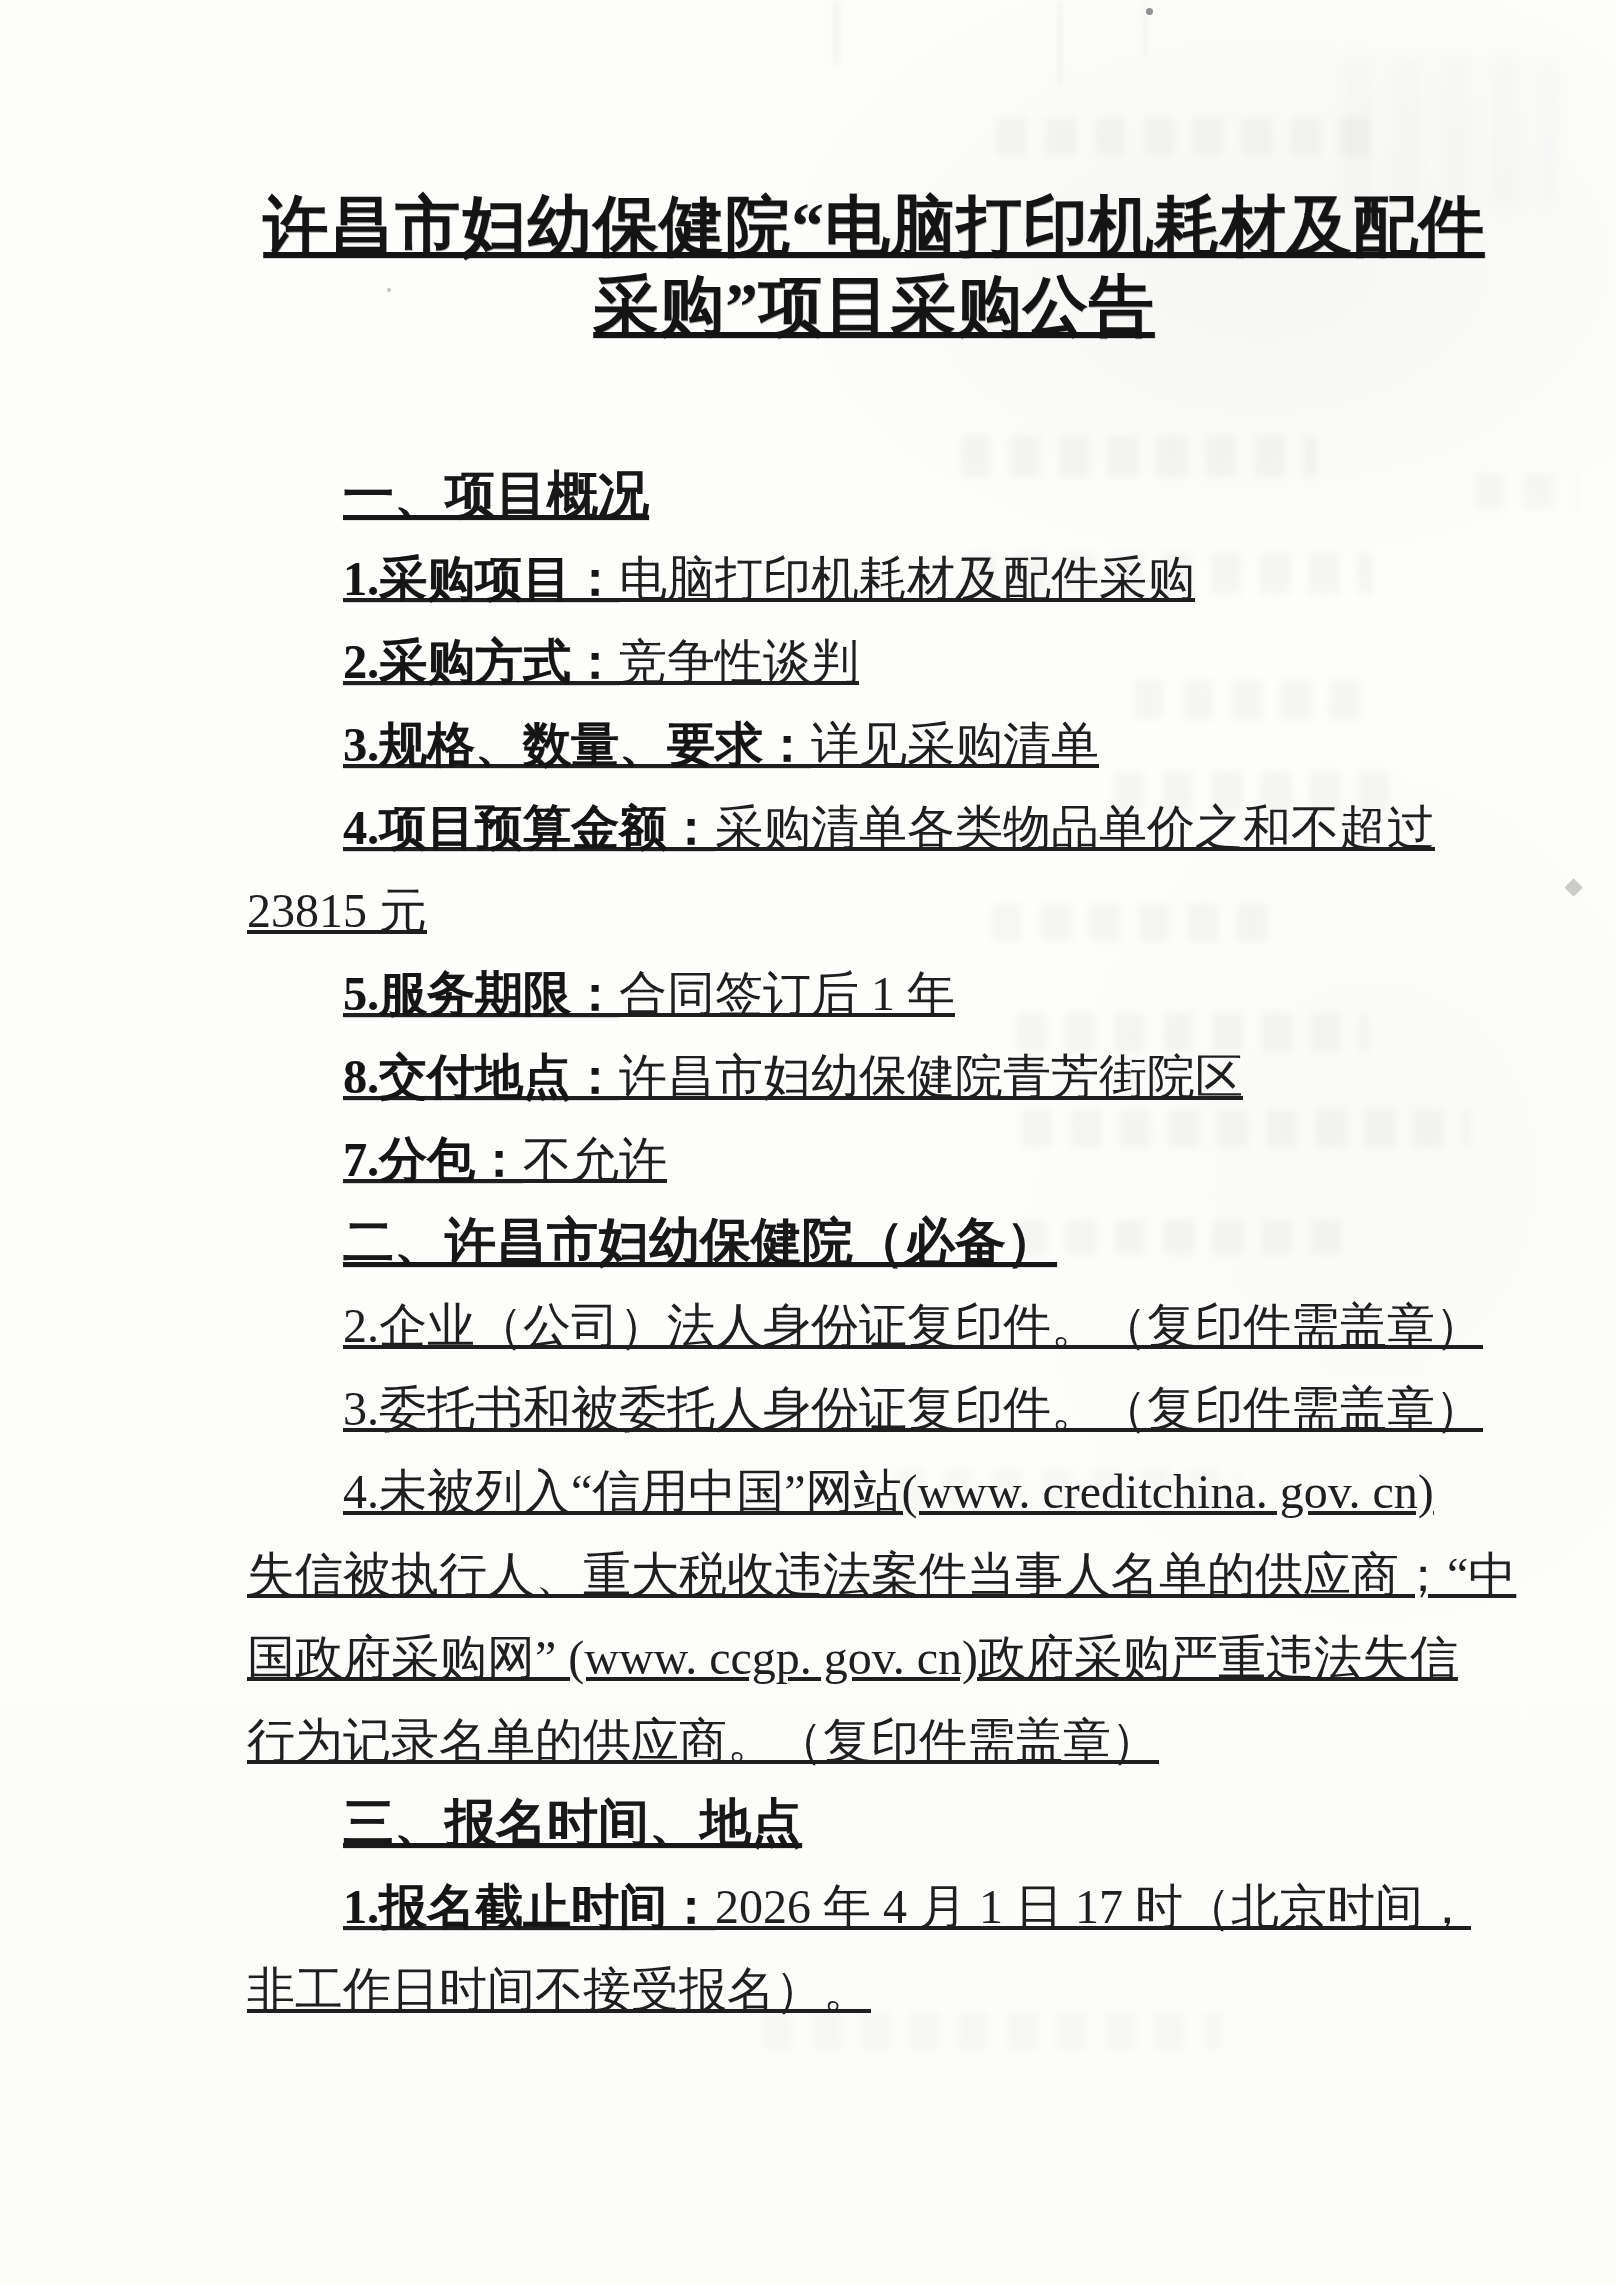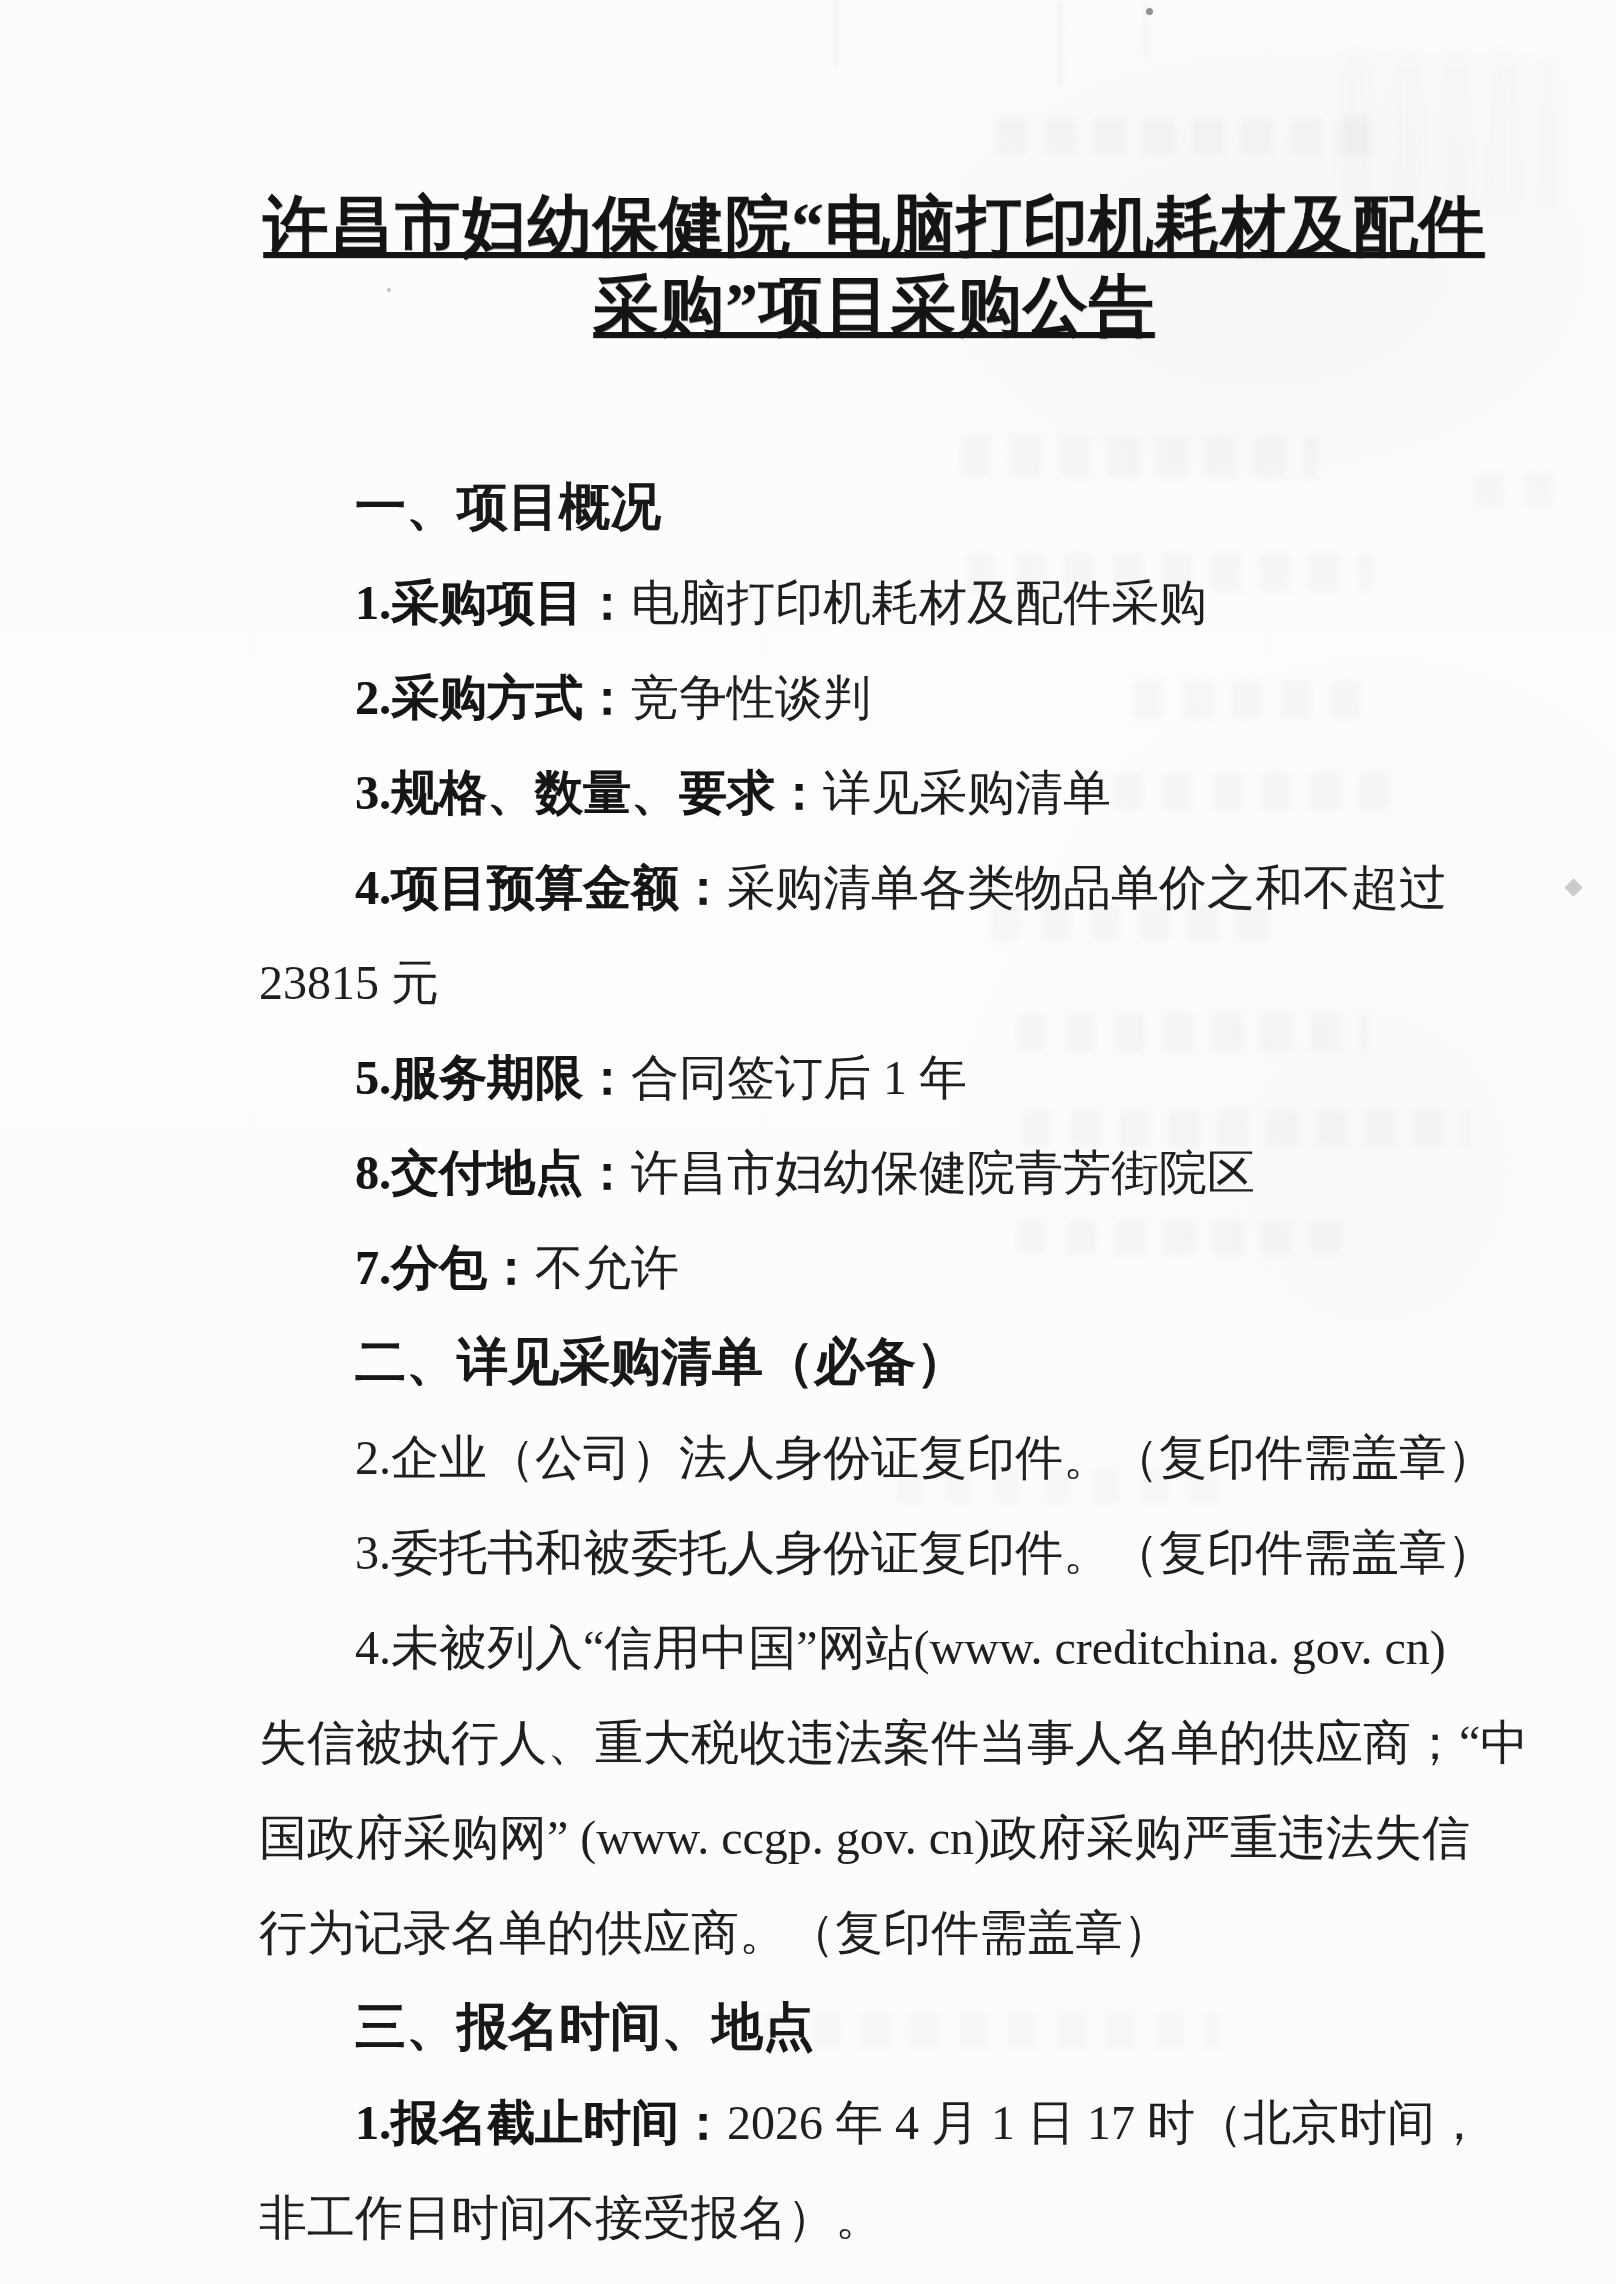--- a/index.html
+++ b/index.html
@@ -34,24 +34,25 @@
   }
   
   .body-block {
     position: absolute;
     left: 247px; top: 454px; width: 1302px;
     font-size: 48px;
     line-height: 83px;
     color: #1f1f1f;
   }
   .body-block p {
-    margin: 12px;
+    margin: 0;
     height: 83px;
     line-height: 83px;
     white-space: nowrap;
+    text-decoration: underline;
   }
   .indent { padding-left: 96px; }
   .sec {
     font-weight: 700;
     font-size: 51px;
     color: #181818;
     text-shadow: 0.3px 0.3px 0 rgba(24,24,24,0.4);
   }
   .lbl {
     font-weight: 700;
@@ -149,21 +150,21 @@
 
     <p class="indent">
       <span class="lbl">8.交付地点：</span><span class="val">许昌市妇幼保健院青芳街院区</span>
     </p>
 
     <p class="indent">
       <span class="lbl">7.分包：</span><span class="val">不允许</span>
     </p>
 
     <p class="indent sec">
-      <span>二、详见采购清单（必备）</span>
+      <span>二、许昌市妇幼保健院（必备）</span>
     </p>
 
 
     <p class="indent">
       <span class="val">2.企业（公司）法人身份证复印件。（复印件需盖章）</span>
     </p>
 
     <p class="indent">
       <span class="val">3.委托书和被委托人身份证复印件。（复印件需盖章）</span>
     </p>

